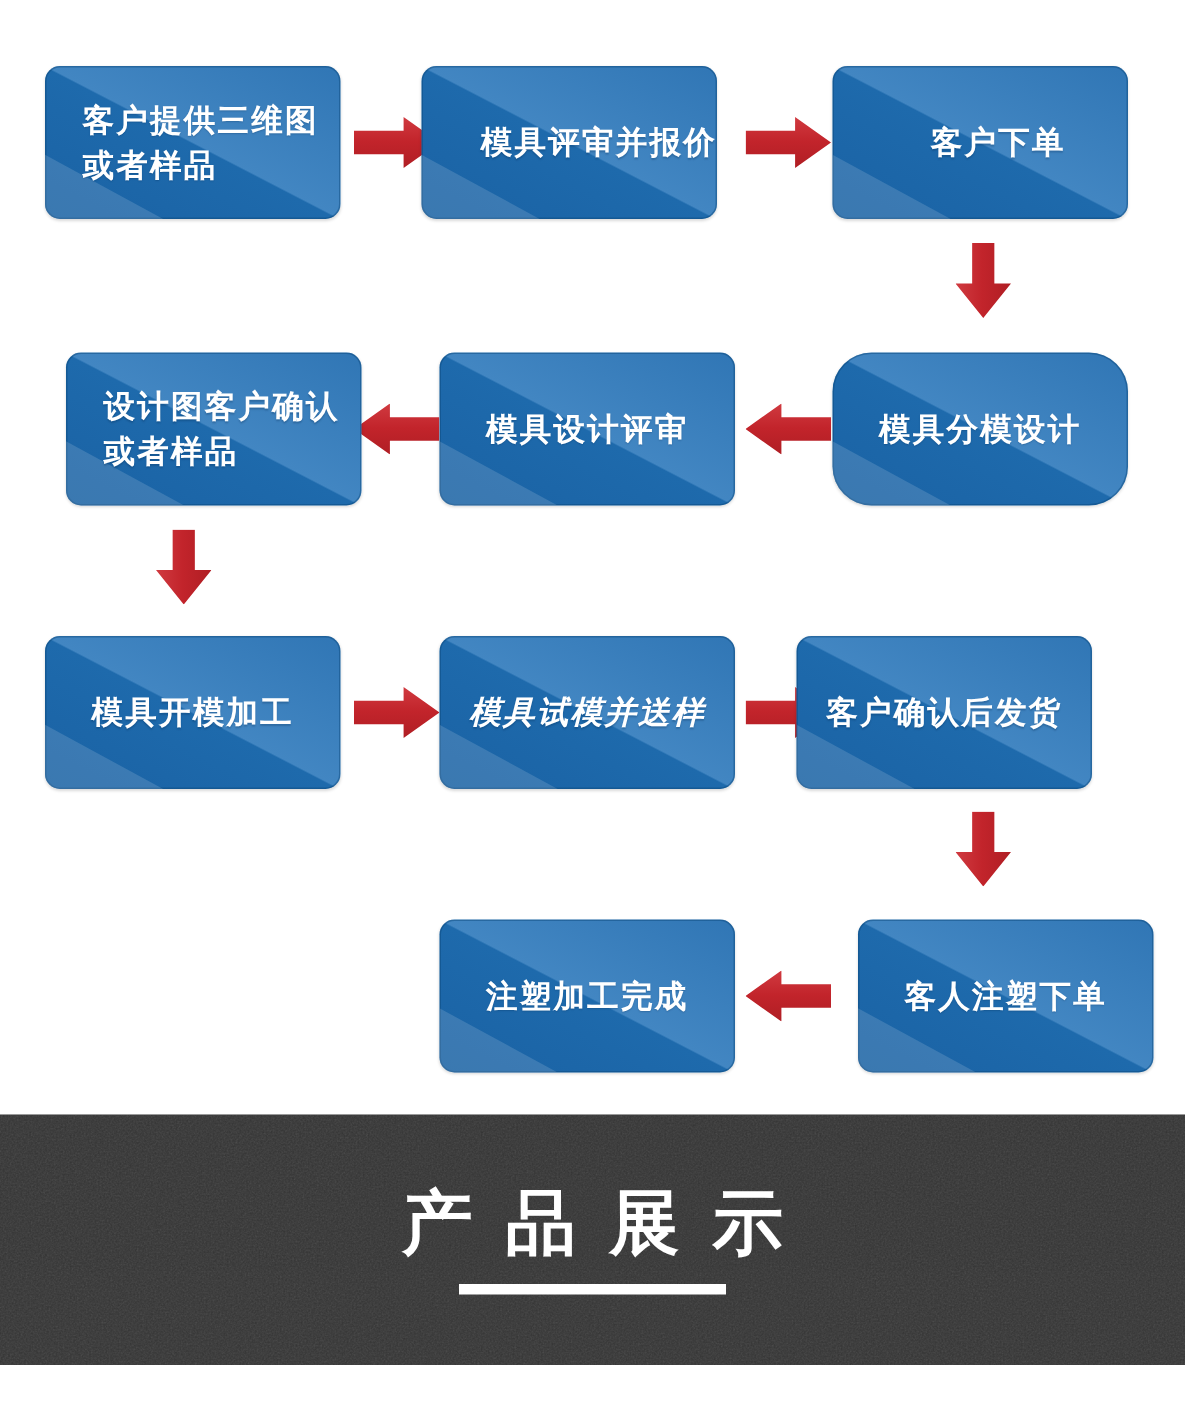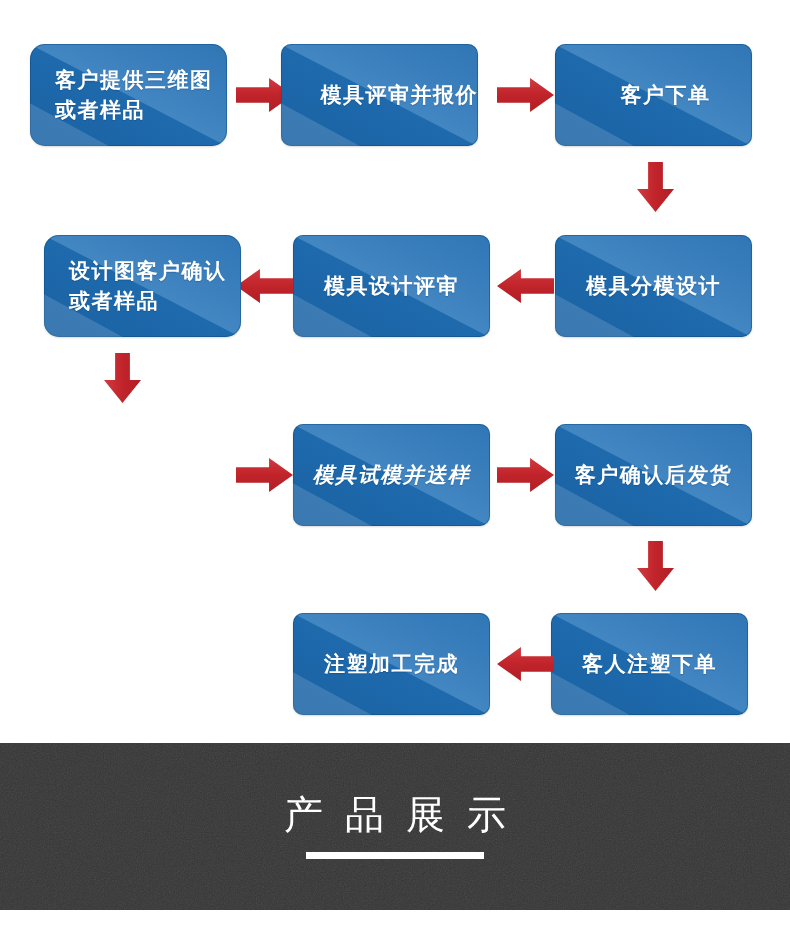--- a/index.html
+++ b/index.html
@@ -45,21 +45,21 @@
     z-index: 1;
     color: #ffffff;
     font-size: 21px;
     font-weight: bold;
     letter-spacing: 1.5px;
     line-height: 1.45;
     text-align: center;
     white-space: pre-line;
     text-shadow: 0 1px 1px rgba(0,40,80,0.25);
   }
-  .box.align-left { justify-content: flex-start; border-radius: 15px; }
+  .box.align-left { justify-content: flex-start; }
   .box.align-left .label { text-align: left; padding-left: 25px; }
 
   
   .arrow {
     position: absolute;
     background: linear-gradient(180deg, #d03a40 0%, #c2242b 48%, #b01e24 100%);
   }
   .arrow-right {
     width: 57px; height: 34px;
     clip-path: polygon(0 27%, 58% 27%, 58% 0, 100% 50%, 58% 100%, 58% 73%, 0 73%);
@@ -90,22 +90,22 @@
   .banner svg.noise {
     position: absolute;
     left: 0; top: 0;
     width: 100%; height: 100%;
     opacity: 0.16;
   }
   .banner .title {
     position: relative;
     z-index: 1;
     color: #ffffff;
-    font-size: 39px;
-    font-weight: normal;
+    font-size: 47px;
+    font-weight: bold;
     letter-spacing: 22px;
     padding-left: 22px; 
     line-height: 1.1;
   }
   .banner .underline {
     position: relative;
     z-index: 1;
     width: 178px;
     height: 7px;
     background: #ffffff;
@@ -125,47 +125,50 @@
   <div class="box" style="left:281px; top:44px;justify-content:flex-end;">
     <span class="label">模具评审并报价</span>
   </div>
   <div class="arrow arrow-right" style="left:497px; top:78px;"></div>
   <div class="box" style="left:555px; top:44px;padding-left:24px;">
     <span class="label">客户下单</span>
   </div>
 
   <div class="arrow arrow-down" style="left:637px; top:162px;"></div>
 
-  <div class="box" style="left:555px; top:235px;">
+  <div class="box" style="left:555px; top:235px;border-radius:26px;">
     <span class="label">模具分模设计</span>
   </div>
   <div class="arrow arrow-left" style="left:497px; top:269px;"></div>
   <div class="box" style="left:293px; top:235px;">
     <span class="label">模具设计评审</span>
   </div>
   <div class="arrow arrow-left" style="left:236px; top:269px;"></div>
   <div class="box align-left" style="left:44px; top:235px;">
     <span class="label">设计图客户确认
 或者样品</span>
   </div>
 
   <div class="arrow arrow-down" style="left:104px; top:353px;"></div>
 
+  <div class="box" style="left:30px; top:424px;">
+    <span class="label">模具开模加工</span>
+  </div>
   <div class="arrow arrow-right" style="left:236px; top:458px;"></div>
   <div class="box" style="left:293px; top:424px;font-style:italic;">
     <span class="label">模具试模并送样</span>
   </div>
   <div class="arrow arrow-right" style="left:497px; top:458px;"></div>
-  <div class="box" style="left:555px; top:424px;">
+  <div class="box" style="left:531px; top:424px;">
     <span class="label">客户确认后发货</span>
   </div>
 
   <div class="arrow arrow-down" style="left:637px; top:541px;"></div>
 
-  <div class="box" style="left:551px; top:613px;">
+  <div class="box" style="left:572px; top:613px;">
     <span class="label">客人注塑下单</span>
   </div>
   <div class="arrow arrow-left" style="left:497px; top:647px;"></div>
   <div class="box" style="left:293px; top:613px;">
     <span class="label">注塑加工完成</span>
   </div>
 
   <div class="banner">
     <svg class="noise" preserveAspectRatio="none">
       <filter id="noiseF">

